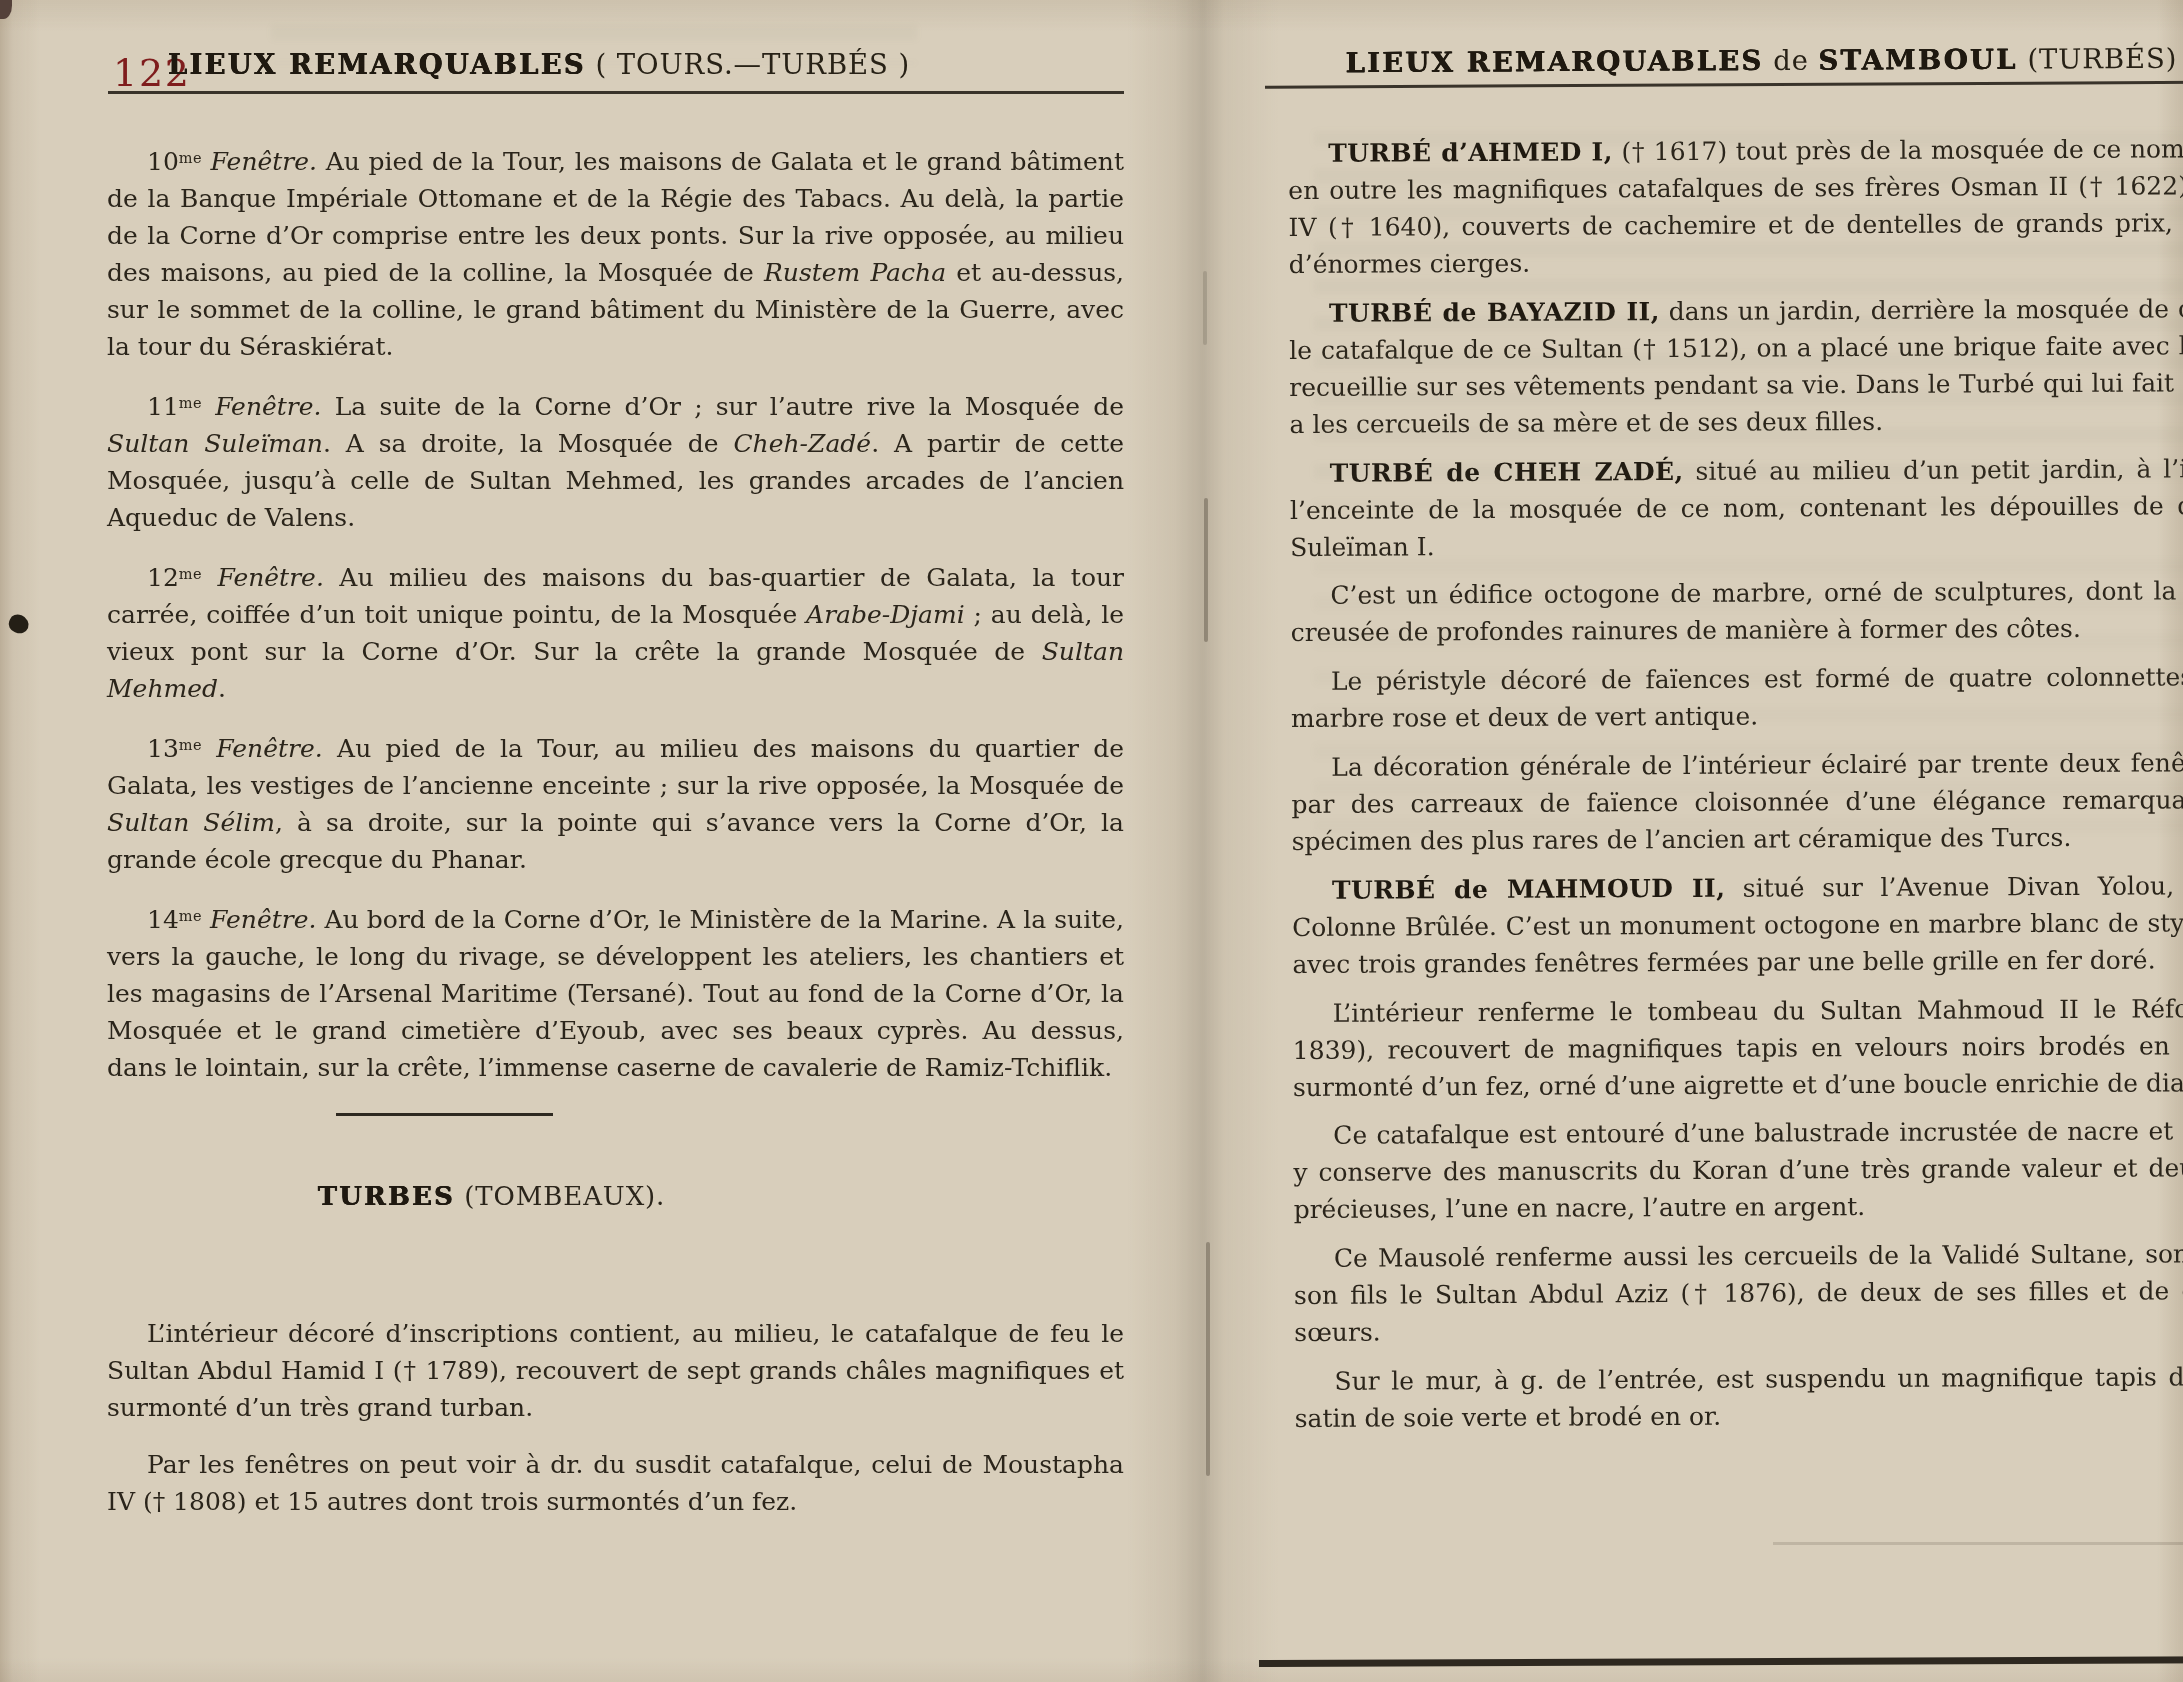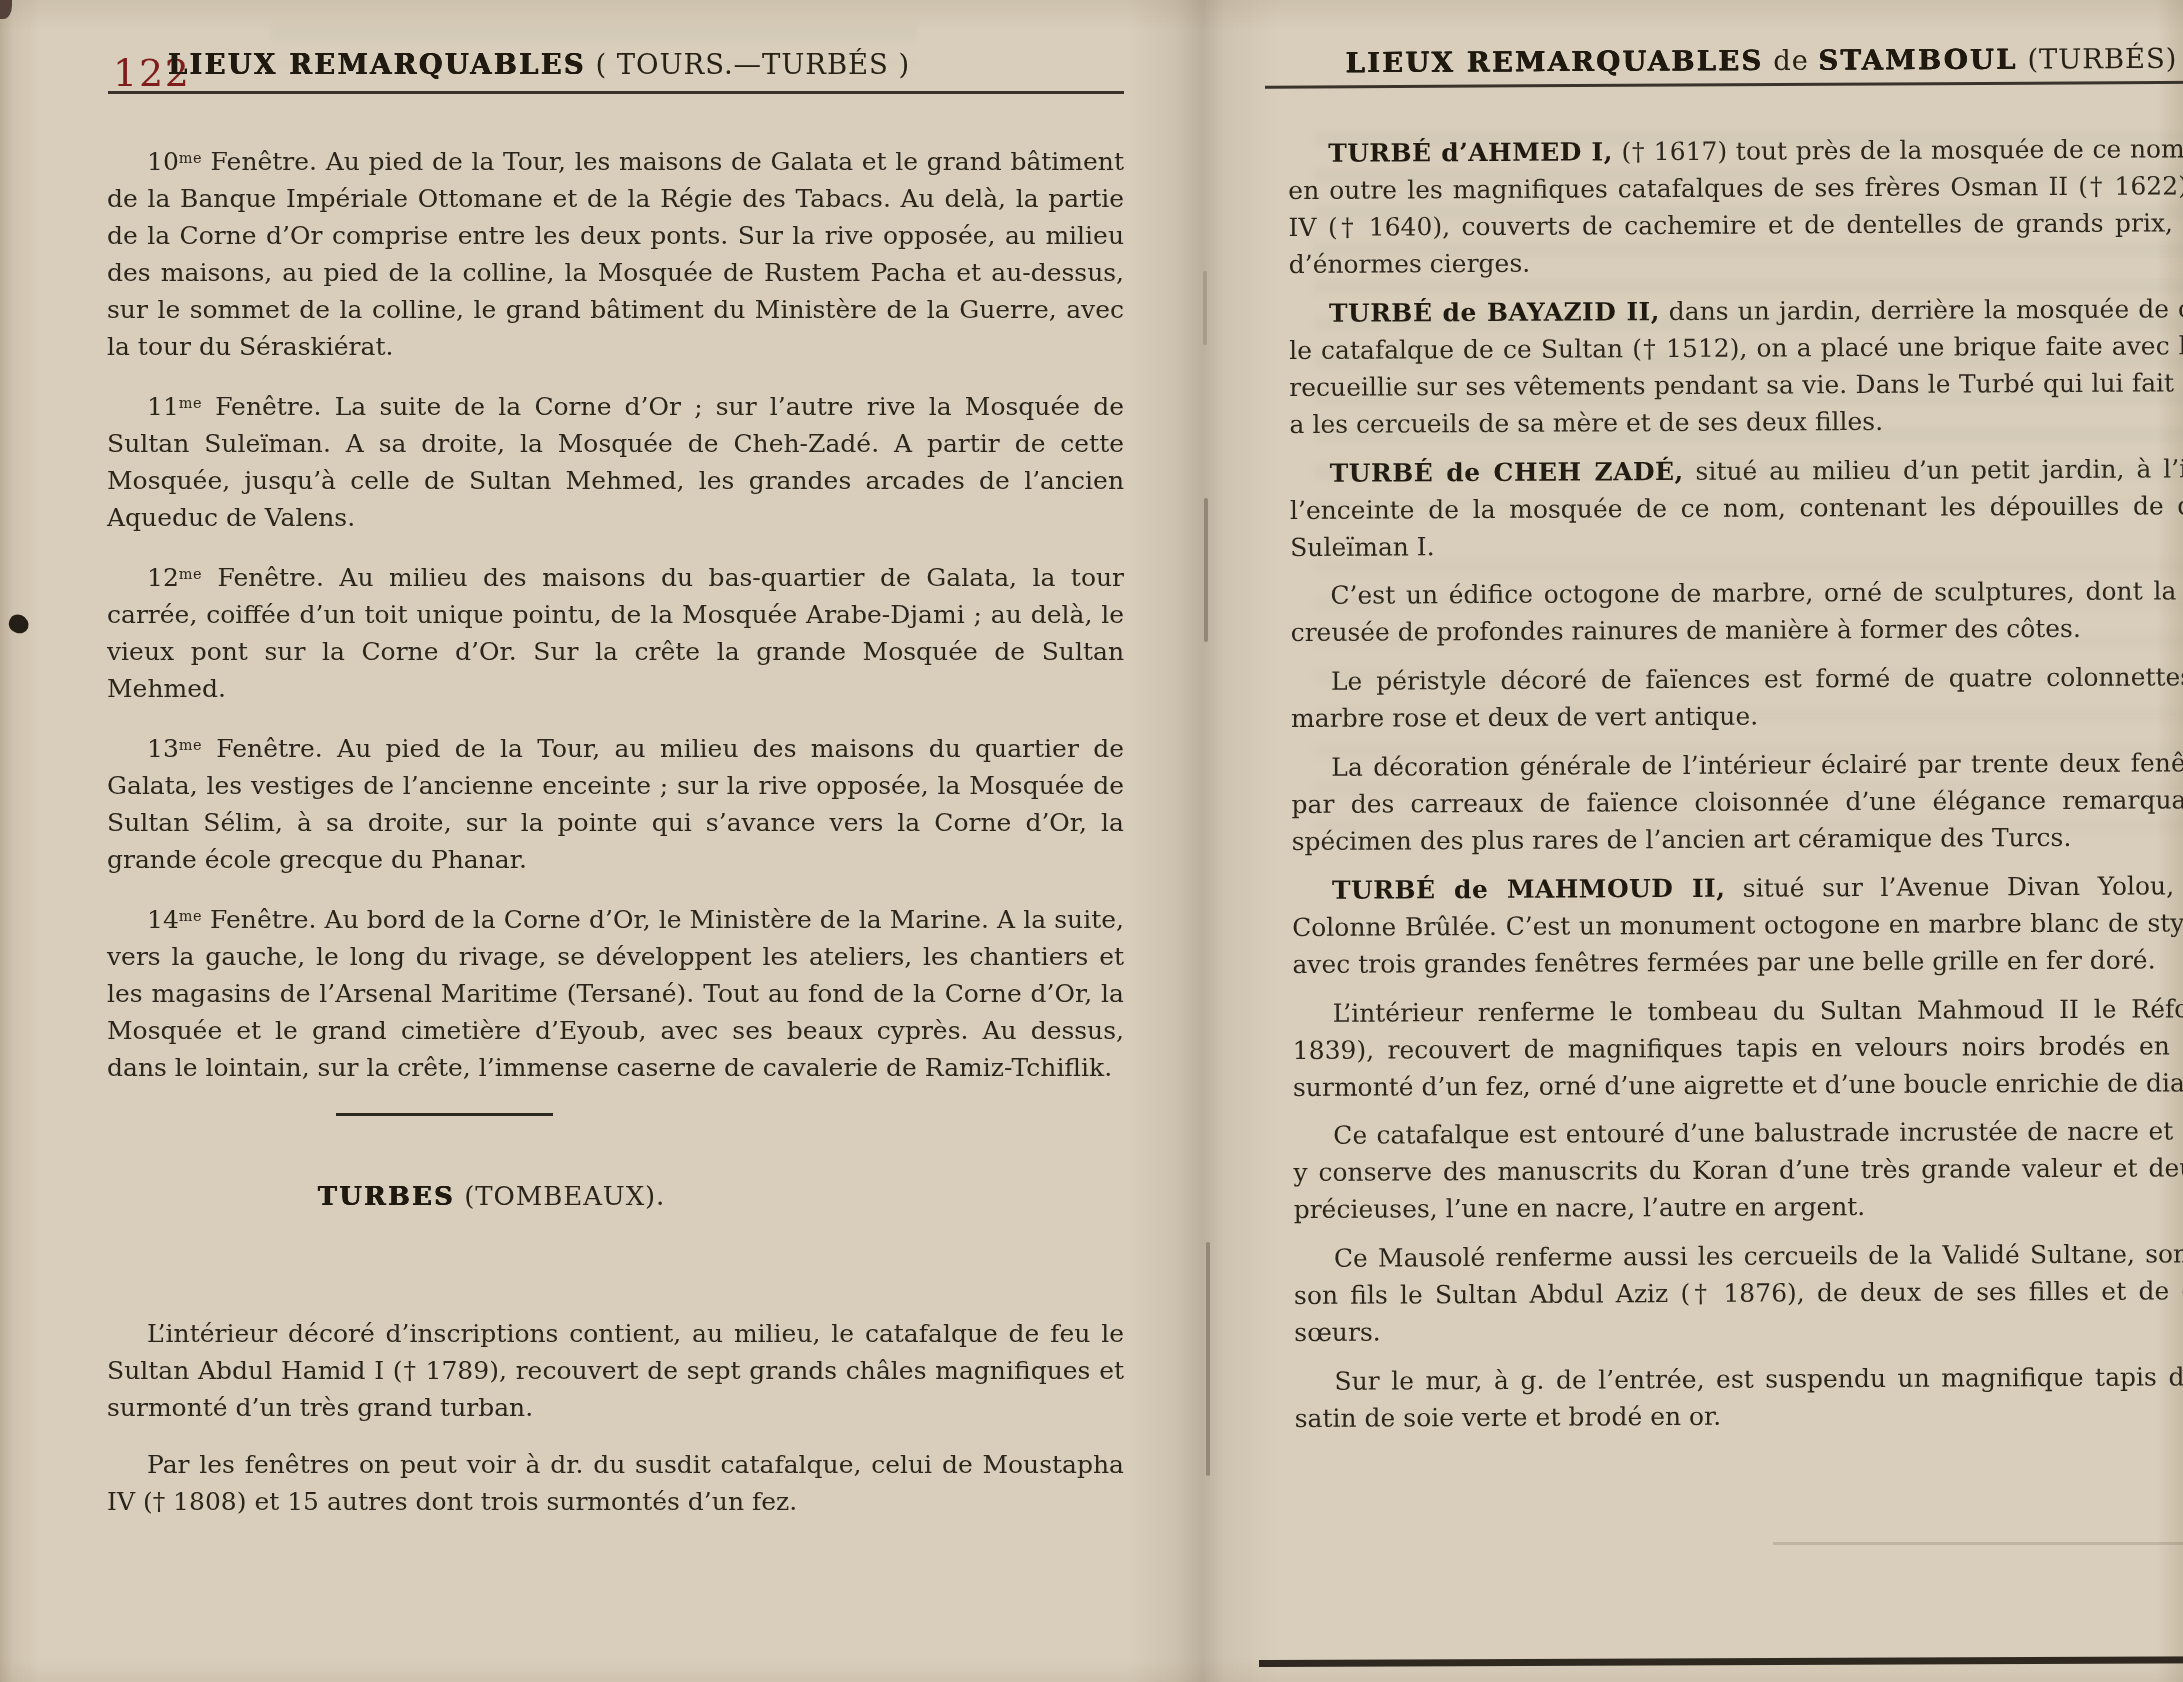--- a/index.html
+++ b/index.html
@@ -36,21 +36,21 @@
   #left-body  { left: 107px;  top: 140px; width: 1017px; }
   #right-body { left: 1288px; top: 135px; width: 1044px; transform: rotate(-0.3deg); transform-origin: 0 0; }
 
   .para {
     margin: 0 0 20px 0;
     font-size: 25px; line-height: 37px;
     text-align: justify; text-indent: 40px;
     hyphens: auto; color: #2b251b;
   }
   #right-body .para { margin-bottom: 11.8px; }
-  .seg-i   { }
+  .seg-i   { font-style: italic; }
   .seg-b   { font-weight: bold; letter-spacing: 0.4px; color: #1f1910; }
   .seg-sup { font-size: 0.58em; vertical-align: 0.48em; letter-spacing: 0.4px; }
 
   .divider { width: 217px; height: 3.1px; background: #2e2920; margin: 27px 0 0 229px; }
   .section-heading {
     margin: 65px 0 104px 0; text-align: center; text-indent: 0;
     font-size: 26px; letter-spacing: 1.3px; transform: translateX(-124px);
   }
 
   

